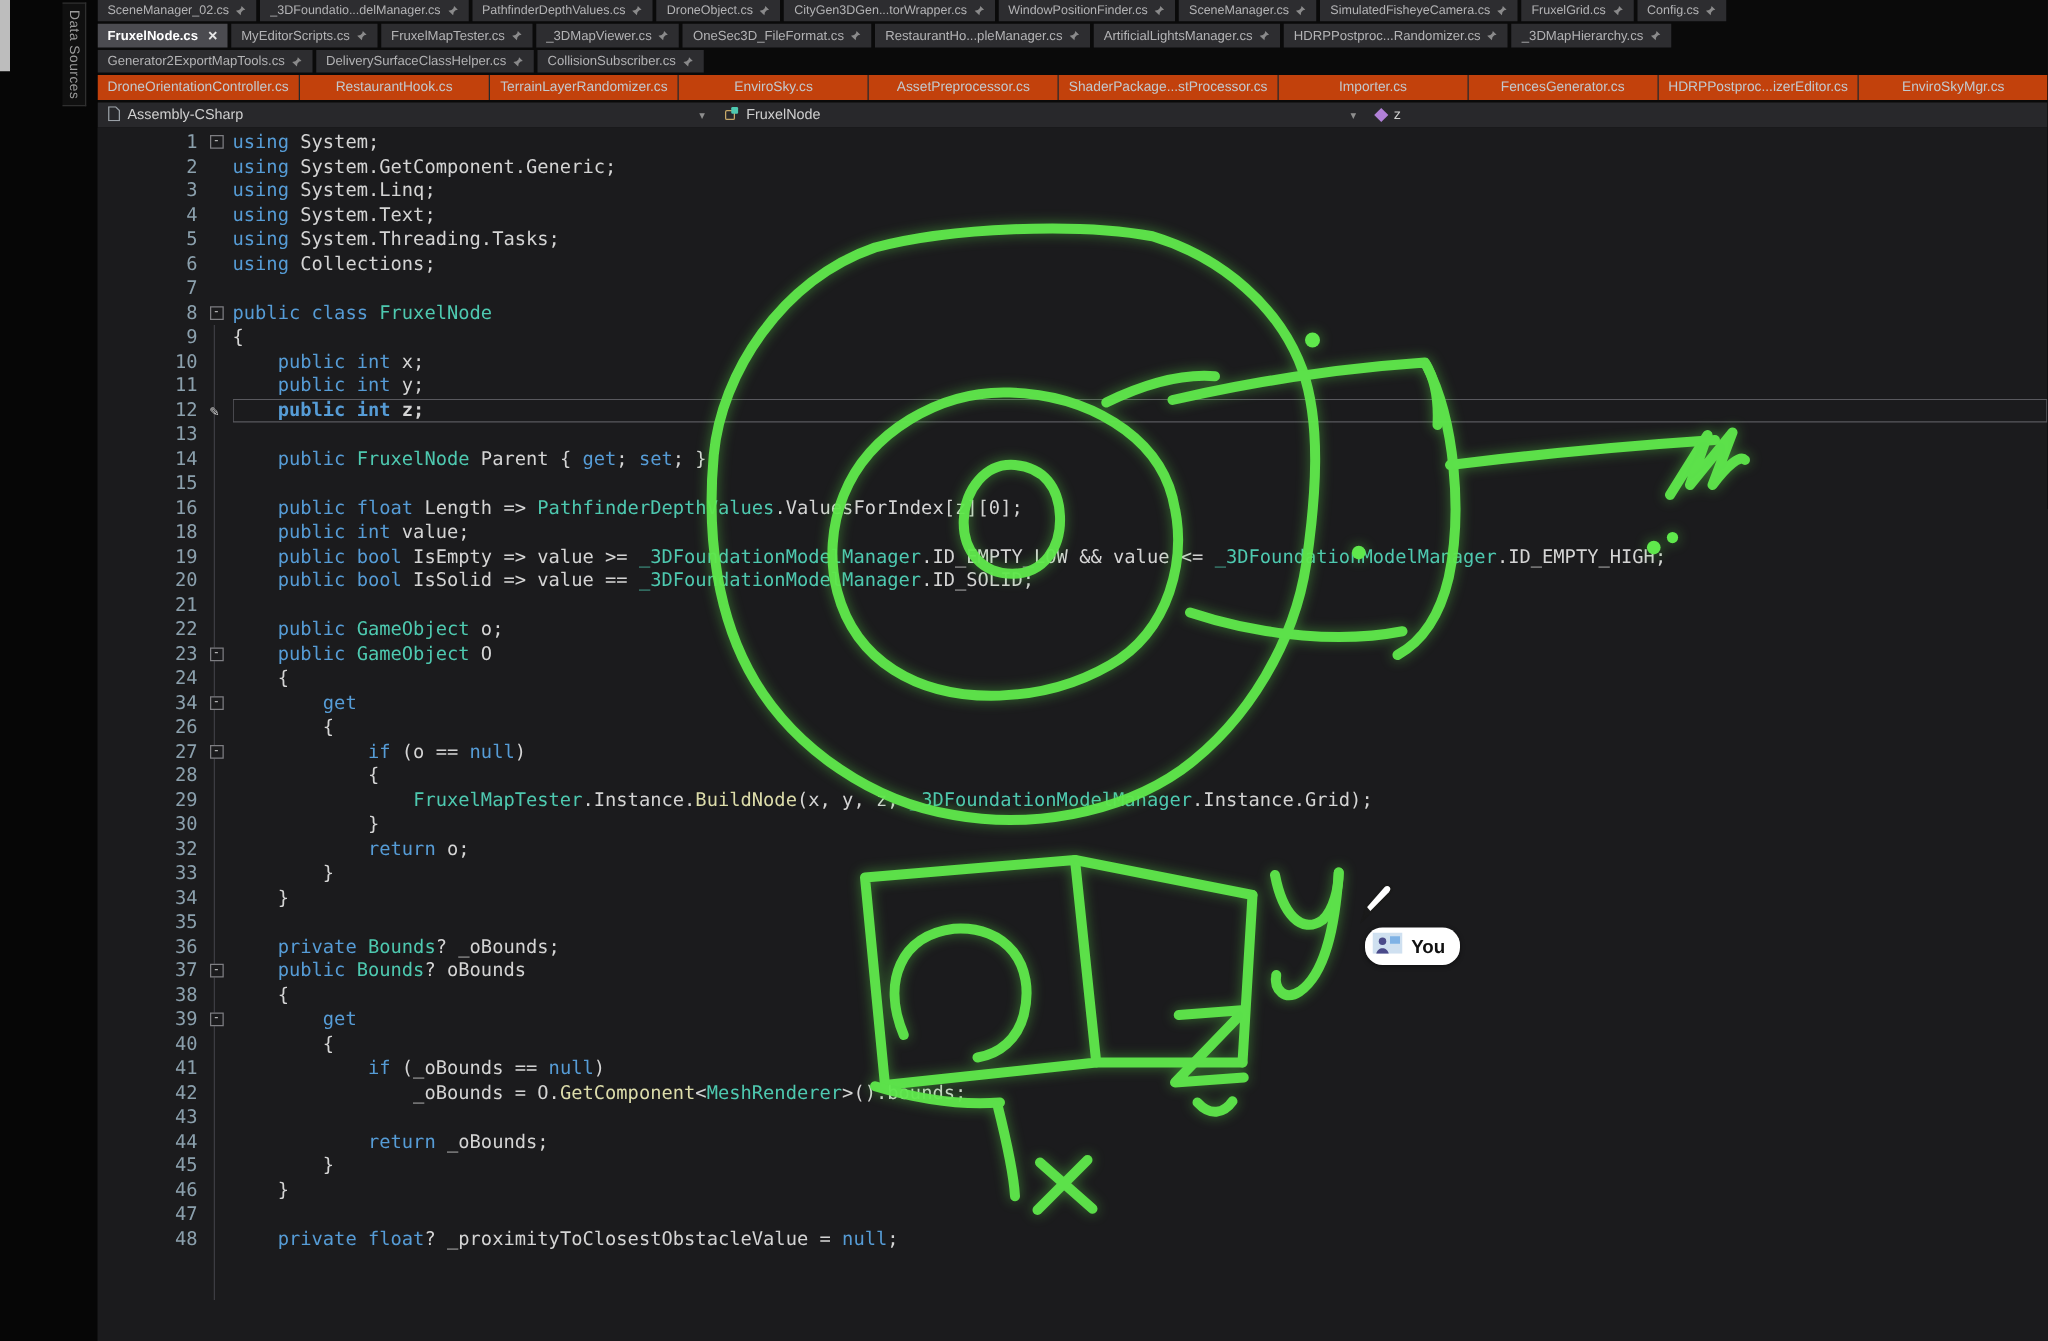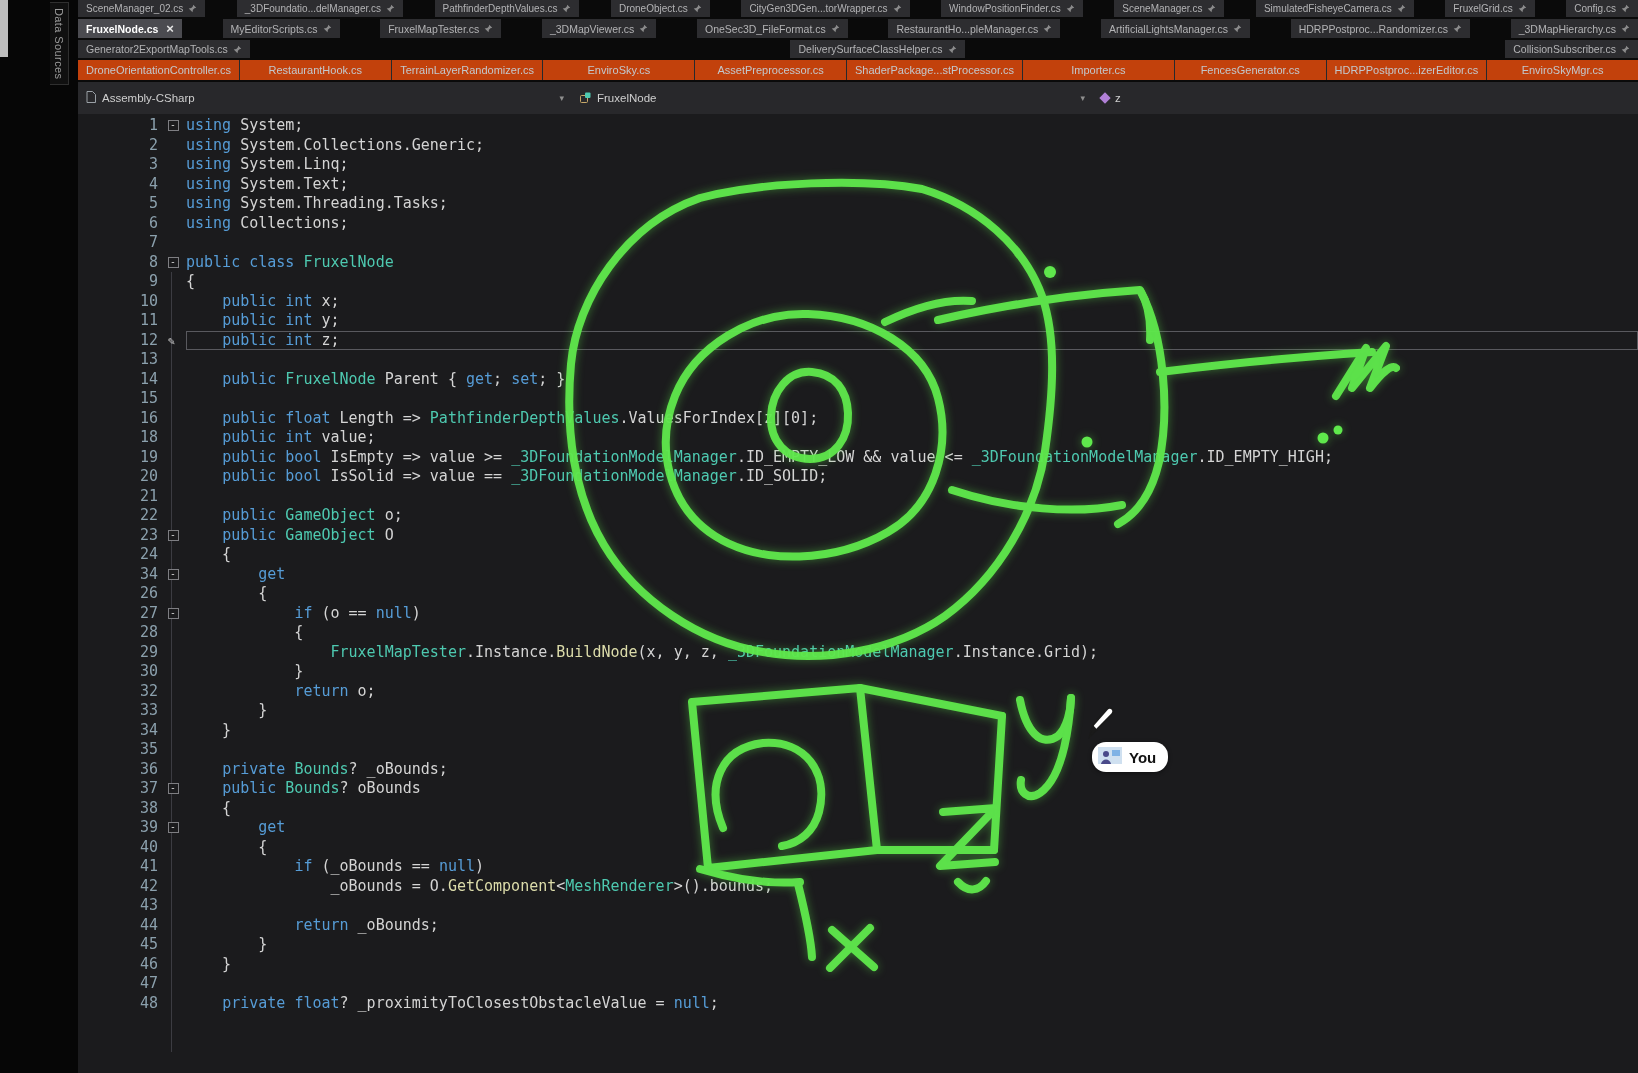--- a/index.html
+++ b/index.html
@@ -16,39 +16,39 @@
   .side-tab{
     position:absolute;left:50px;top:2px;writing-mode:vertical-rl;
     font-size:11px;color:#9b9b9b;padding:5px 3px;background:#101010;
     border:1px solid #2f2f2f;border-left:none;letter-spacing:.4px;white-space:nowrap;
   }
 
   
   .main{flex:1;display:flex;flex-direction:column;min-width:0;background:#0a0a0a;}
 
   
-  .tabrow{display:flex;align-items:stretch;gap:3px;justify-content:space-between;}
+  .tabrow{display:flex;align-items:stretch;gap:3px;}
   .tabrow.r1{height:17px;}
   .tabrow.r2{height:19px;margin-top:2px;}
   .tabrow.r3{height:18px;margin-top:2px;}
   .tabrow.r4{height:20px;margin-top:2px;gap:0;background:#c2410c;}
   .tab{
     display:inline-flex;align-items:center;gap:5px;background:#2d2d30;
     color:#b3b3b5;font-size:10px;padding:0 8px;white-space:nowrap;cursor:default;
   }
   .r2 .tab,.r3 .tab{font-size:10.5px;}
   .tab.active{background:var(--activeTabBg);color:#ffffff;font-weight:bold;}
   .tab .pin{display:inline-flex;opacity:.85;}
   .tab .pin svg{display:block;}
   .tab .close{font-size:13px;color:#e6e6e6;margin-left:3px;line-height:1;}
   .r4 .tab{flex:1;justify-content:center;background:transparent;border-right:1px solid #26292d;color:#c3c8cd;font-size:11px;}
   .r4 .tab:last-child{border-right:none;}
 
   
-  .navbar{height:32px;margin-top:2px;background:#28282b;display:flex;align-items:flex-end;font-size:11.5px;color:#cfcfcf;}
+  .navbar{height:20px;margin-top:2px;background:#28282b;display:flex;align-items:flex-end;font-size:11.5px;color:#cfcfcf;}
   .nav-seg{display:flex;align-items:center;height:100%;padding:0 8px;gap:6px;}
   .seg1{width:478px;}
   .seg2{width:505px;}
   .seg3{flex:1;}
   .nav-chevron{margin-left:auto;color:#8f8f8f;font-size:9px;}
   .member-icon{width:8px;height:8px;background:#b180d7;transform:rotate(45deg);display:inline-block;}
 
   
   .editor{
     flex:1;background:#1b1b1d;position:relative;padding-top:2px;overflow:hidden;
@@ -57,21 +57,21 @@
   .guide{position:absolute;left:93px;top:158px;height:780px;width:1px;background:#3c3c42;}
   .line{display:flex;height:19.5px;line-height:19.5px;}
   .num{flex:0 0 80px;text-align:right;color:#8ba0ad;position:relative;padding-right:2px;}
   .num .mark{position:absolute;right:-15px;top:1px;font-size:12px;color:#d0d0d0;}
   .fold{flex:0 0 26px;display:flex;align-items:center;justify-content:center;position:relative;z-index:1;}
   .foldbox{
     width:11px;height:11px;border:1px solid #7e7e82;background:#1b1b1d;color:#cfcfcf;
     font-size:10px;line-height:8px;text-align:center;box-sizing:border-box;font-family:"Liberation Sans",sans-serif;
   }
   .codecell{flex:1;white-space:pre;color:var(--plain);}
-  .line.active .codecell{box-shadow:inset 0 0 0 1px #59595e;}
+  .line.active .codecell{box-shadow:inset 0 0 0 1px #59595e;font-weight:bold;}
   .tk-k{color:var(--kw);}
   .tk-t{color:var(--ty);}
   .tk-m{color:var(--me);}
   .tk-p{color:var(--plain);}
   .tk-u{color:var(--plain);text-underline-offset:3px;}
 
   
   .ink-layer{
     position:absolute;left:0;top:0;z-index:40;pointer-events:none;
     filter:drop-shadow(0 0 5px rgba(95,232,76,0.45));
@@ -338,21 +338,21 @@
           <div class="line">
             <span class="num">1</span>
             <span class="fold">
               <span class="foldbox">-</span>
             </span>
             <span class="codecell"><span class="tk-k">using</span><span class="tk-p"> System;</span></span>
           </div>
           <div class="line">
             <span class="num">2</span>
             <span class="fold"></span>
-            <span class="codecell"><span class="tk-k">using</span><span class="tk-p"> System.Collections.Generic;</span></span>
+            <span class="codecell"><span class="tk-k">using</span><span class="tk-p"> System.GetComponent.Generic;</span></span>
           </div>
           <div class="line">
             <span class="num">3</span>
             <span class="fold"></span>
             <span class="codecell"><span class="tk-k">using</span><span class="tk-p"> System.Linq;</span></span>
           </div>
           <div class="line">
             <span class="num">4</span>
             <span class="fold"></span>
             <span class="codecell"><span class="tk-k">using</span><span class="tk-p"> System.Text;</span></span>

